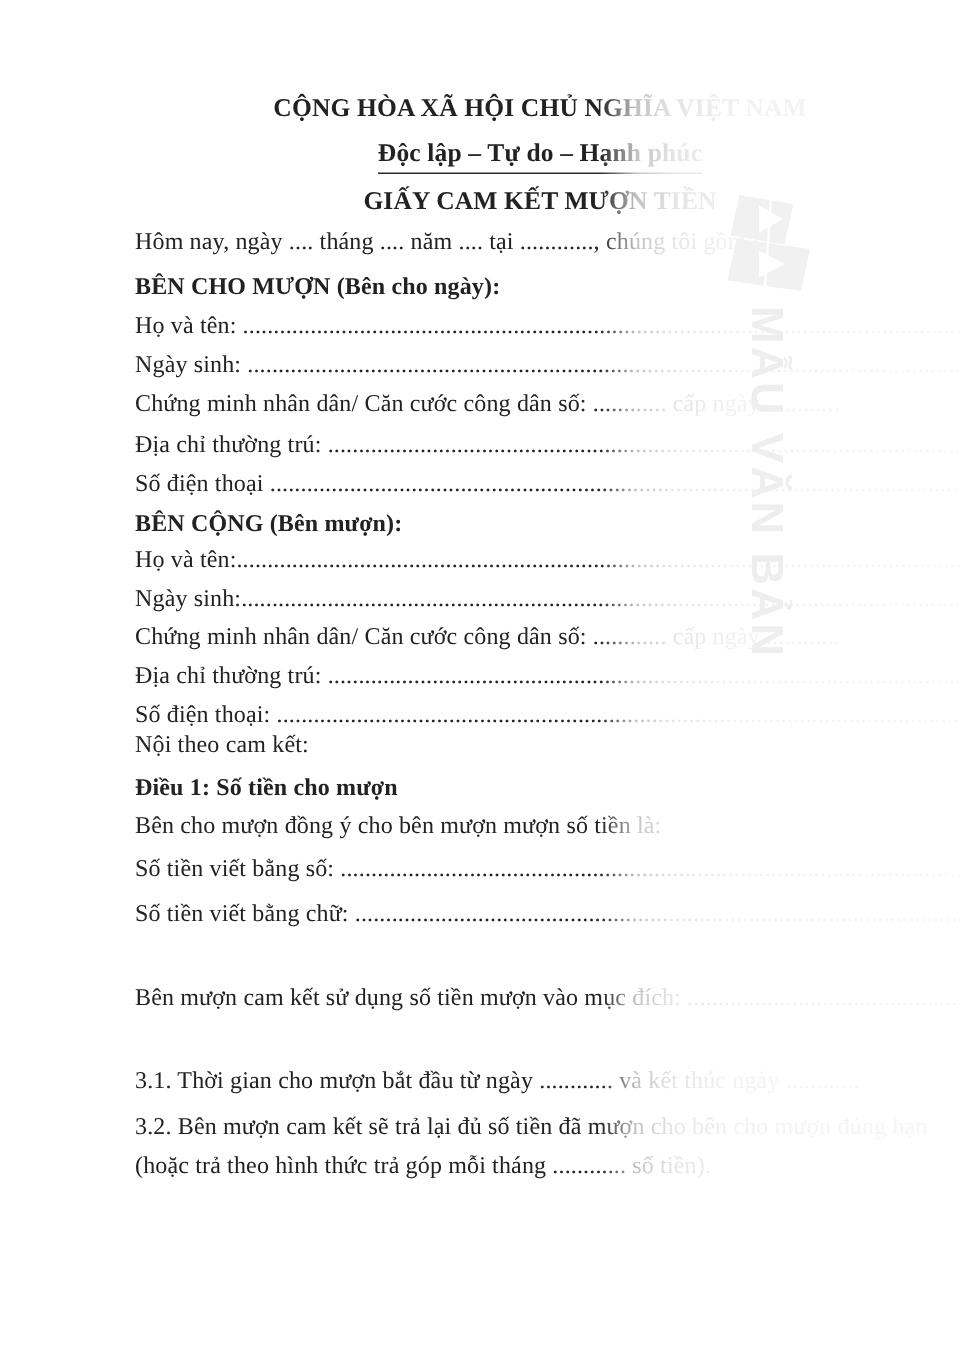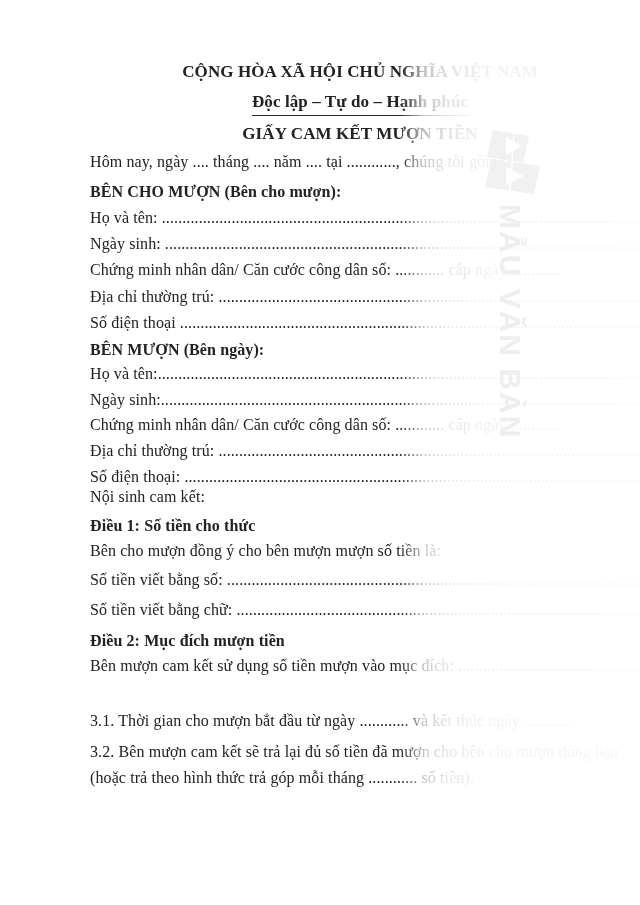--- a/index.html
+++ b/index.html
@@ -72,42 +72,41 @@
 </head>
 <body>
 
 <div class="page">
 
   <div class="ln ctr" style="top:62px">CỘNG HÒA XÃ HỘI CHỦ NGHĨA VIỆT NAM</div>
   <div class="ln ctr" style="top:92px"><span class="underline">Độc lập – Tự do – Hạnh phúc</span></div>
   <div class="ln ctr" style="top:124px">GIẤY CAM KẾT MƯỢN TIỀN</div>
 
   <div class="ln" style="top:152px">Hôm nay, ngày .... tháng .... năm .... tại ............, chúng tôi gồm có:</div>
-  <div class="ln b" style="top:182px">BÊN CHO MƯỢN (Bên cho mượn):</div>
+  <div class="ln b" style="top:182px">BÊN CHO MƯỢN (Bên cho ngày):</div>
   <div class="ln" style="top:208px">Họ và tên: ..................................................................................................................................</div>
   <div class="ln" style="top:234px">Ngày sinh: ..................................................................................................................................</div>
   <div class="ln" style="top:260px">Chứng minh nhân dân/ Căn cước công dân số: ............ cấp ngày ............</div>
   <div class="ln" style="top:287px">Địa chỉ thường trú: ......................................................................................................................</div>
   <div class="ln" style="top:313px">Số điện thoại ...............................................................................................................................</div>
 
-  <div class="ln b" style="top:340px">BÊN MƯỢN (Bên ngày):</div>
+  <div class="ln b" style="top:340px">BÊN CỘNG (Bên mượn):</div>
   <div class="ln" style="top:364px">Họ và tên:....................................................................................................................................</div>
   <div class="ln" style="top:390px">Ngày sinh:...................................................................................................................................</div>
   <div class="ln" style="top:415px">Chứng minh nhân dân/ Căn cước công dân số: ............ cấp ngày ............</div>
   <div class="ln" style="top:441px">Địa chỉ thường trú: ......................................................................................................................</div>
   <div class="ln" style="top:467px">Số điện thoại: ..............................................................................................................................</div>
 
-  <div class="ln" style="top:487px">Nội sinh cam kết:</div>
+  <div class="ln" style="top:487px">Nội theo cam kết:</div>
 
-  <div class="ln b" style="top:516px">Điều 1: Số tiền cho thức</div>
+  <div class="ln b" style="top:516px">Điều 1: Số tiền cho mượn</div>
   <div class="ln" style="top:541px">Bên cho mượn đồng ý cho bên mượn mượn số tiền là:</div>
   <div class="ln" style="top:570px">Số tiền viết bằng số: ....................................................................................................................</div>
   <div class="ln" style="top:600px">Số tiền viết bằng chữ: .................................................................................................................</div>
 
-  <div class="ln b" style="top:631px">Điều 2: Mục đích mượn tiền</div>
   <div class="ln" style="top:656px">Bên mượn cam kết sử dụng số tiền mượn vào mục đích: ......................................................</div>
 
   <div class="ln" style="top:711px">3.1. Thời gian cho mượn bắt đầu từ ngày ............ và kết thúc ngày ............</div>
   <div class="ln" style="top:742px">3.2. Bên mượn cam kết sẽ trả lại đủ số tiền đã mượn cho bên cho mượn đúng hạn</div>
   <div class="ln" style="top:768px">(hoặc trả theo hình thức trả góp mỗi tháng ............ số tiền).</div>
 
 
   <div class="fade-overlay"></div>
 
   <div class="wm-logo">

